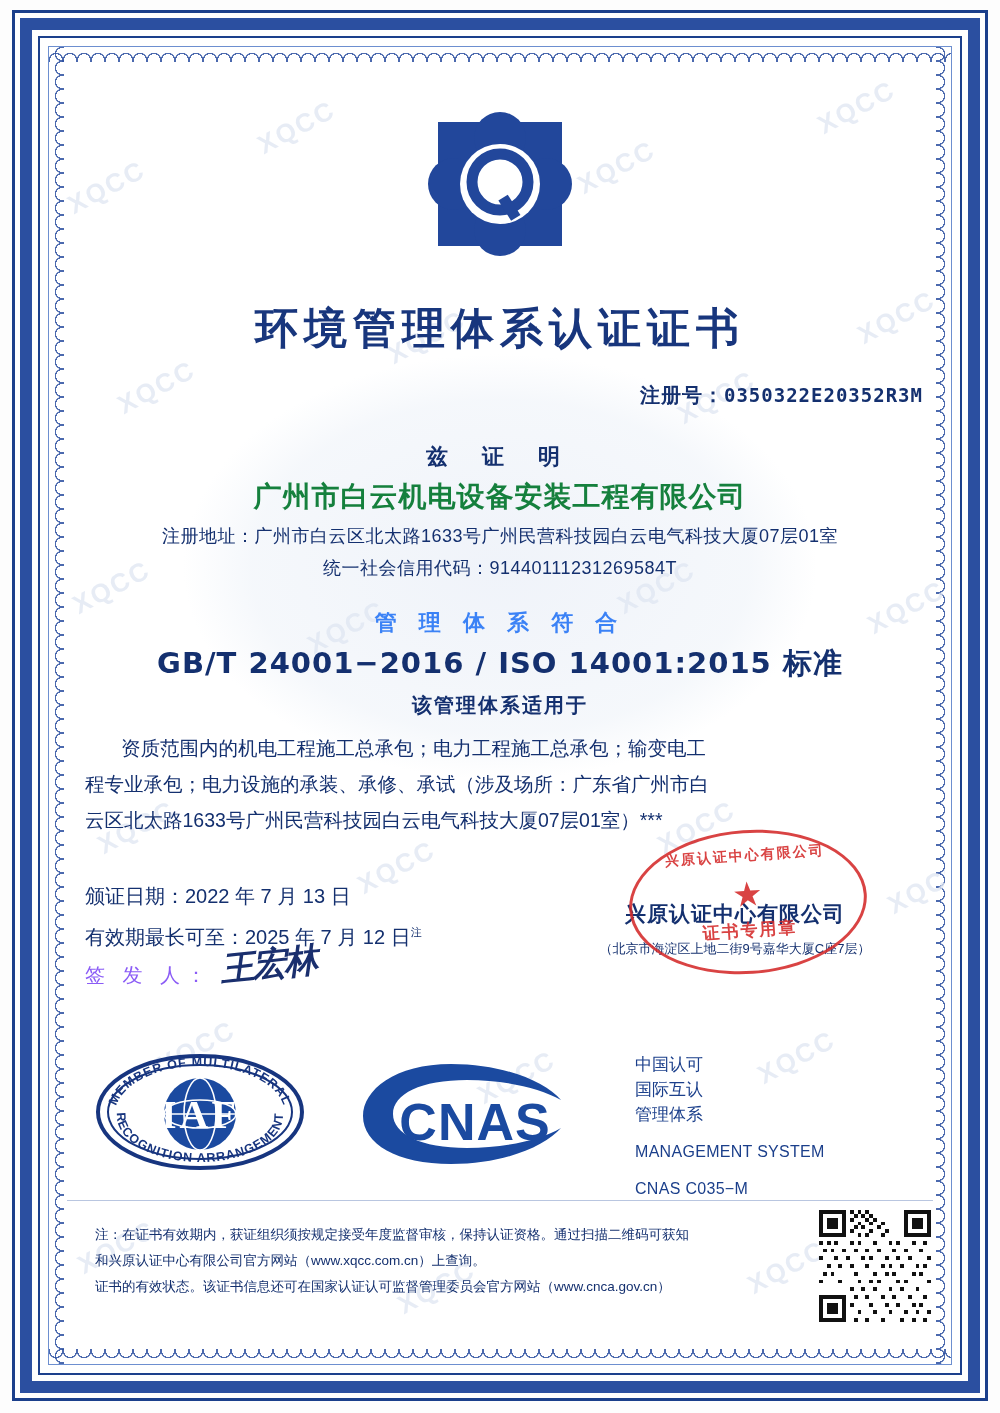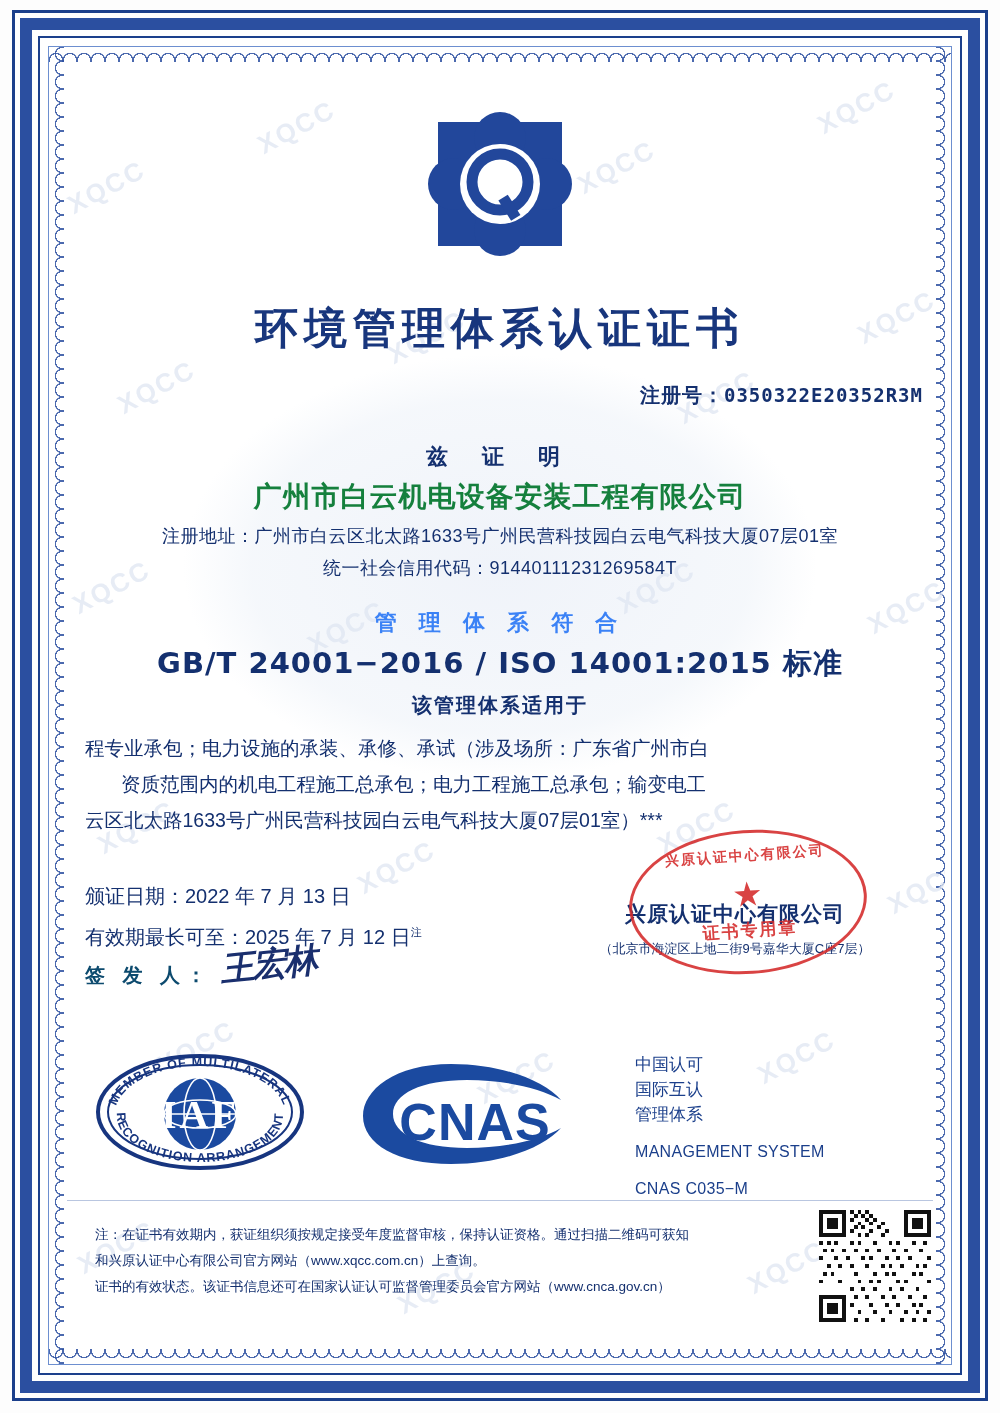--- a/index.html
+++ b/index.html
@@ -138,21 +138,21 @@
   .scope-body .l1{padding-left:36px;}
   .scope-body .l3{letter-spacing:0;}
 
   .dates{
     position:absolute;left:30px;top:826px;
     font-size:20px;color:#14306f;line-height:36px;
   }
   .dates sup{font-size:11px;vertical-align:super;}
   .signer{
     position:absolute;left:30px;top:910px;
-    font-size:20px;color:#0c4a6e;letter-spacing:6px;font-weight:bold;
+    font-size:20px;color:#8b5cf6;letter-spacing:6px;
   }
   .signature{
     position:absolute;left:165px;top:890px;
     font-family:"DejaVu Serif","Liberation Serif",serif;
     font-size:34px;color:#1a2f6e;
     font-style:italic;font-weight:bold;
     transform:rotate(-6deg);
     letter-spacing:-2px;
   }
 
@@ -286,22 +286,22 @@
     <div class="zizhengming">兹 证 明</div>
     <div class="company">广州市白云机电设备安装工程有限公司</div>
     <div class="addr">注册地址：广州市白云区北太路1633号广州民营科技园白云电气科技大厦07层01室</div>
     <div class="credit">统一社会信用代码：91440111231269584T</div>
 
     <div class="sys-head">管 理 体 系 符 合</div>
     <div class="standard">GB/T 24001−2016 / ISO 14001:2015 标准</div>
 
     <div class="scope-head">该管理体系适用于</div>
     <div class="scope-body">
+      <span class="line l1">资质范围内的机电工程施工总承包；电力工程施工总承包；输变电工</span>
       <span class="line l2">程专业承包；电力设施的承装、承修、承试（涉及场所：广东省广州市白</span>
-      <span class="line l1">资质范围内的机电工程施工总承包；电力工程施工总承包；输变电工</span>
       <span class="line l3">云区北太路1633号广州民营科技园白云电气科技大厦07层01室）***</span>
     </div>
 
     <div class="dates">
       <div>
         <span>颁证日期：</span><span>2022 年 7 月 13 日</span>
       </div>
       <div>
         <span>有效期最长可至：</span><span>2025 年 7 月 12 日</span><sup>注</sup>
       </div>

